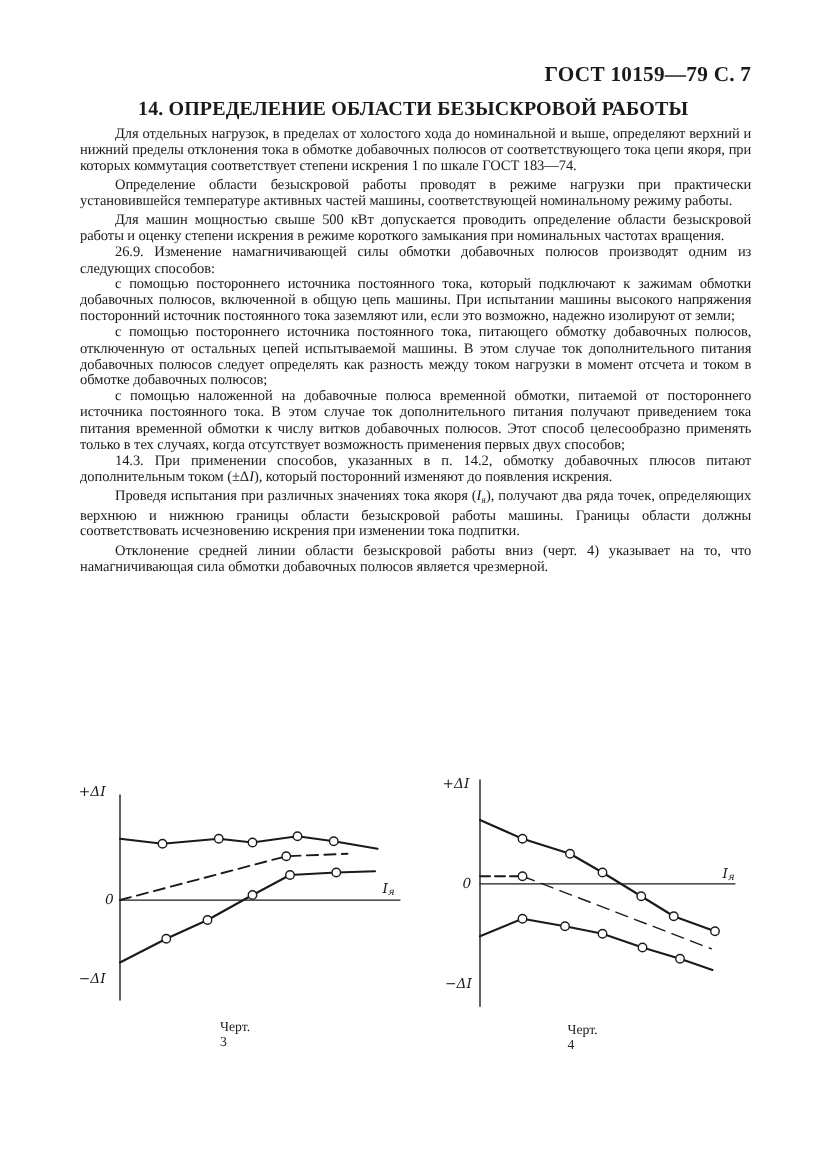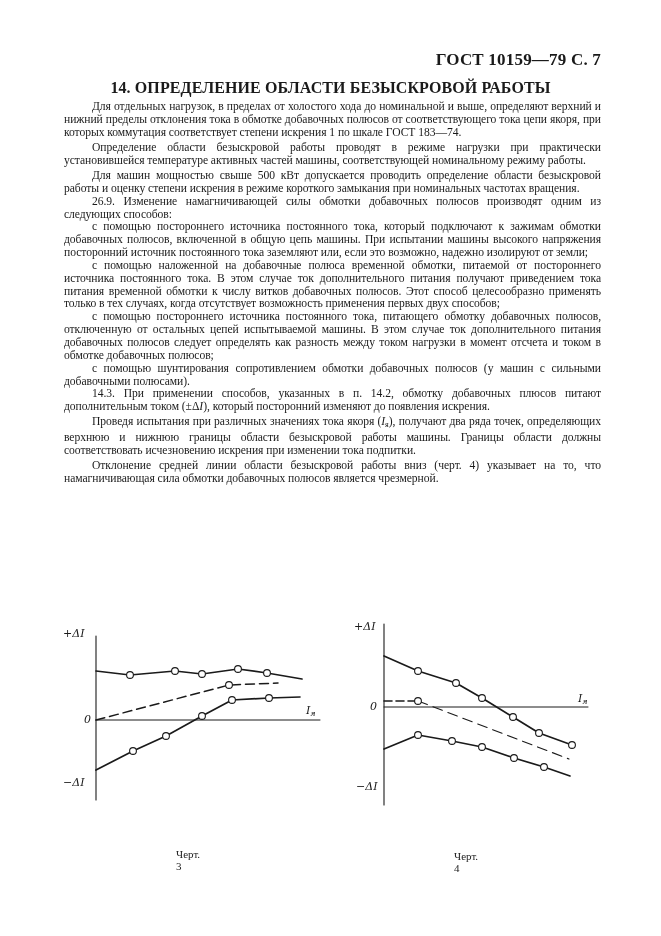--- a/index.html
+++ b/index.html
@@ -68,39 +68,37 @@
       position: absolute;
       font-family: "DejaVu Serif", "Liberation Serif", serif;
       font-style: italic;
       font-size: 11px;
       color: #1a1a1a;
     }
     .caption {
       position: absolute;
       font-size: 11px;
       color: #222;
-      margin-top: 32px;
     }
   </style>
 </head>
 <body>
 
 <div class="page-header">ГОСТ 10159—79 С. 7</div>
 
 <div class="section-title">14. ОПРЕДЕЛЕНИЕ ОБЛАСТИ БЕЗЫСКРОВОЙ РАБОТЫ</div>
 
 <div class="body-text">
   <p>Для отдельных нагрузок, в пределах от холостого хода до номинальной и выше, определяют верхний и нижний пределы отклонения тока в обмотке добавочных полюсов от соответствующего тока цепи якоря, при которых коммутация соответствует степени искрения 1 по шкале ГОСТ 183—74.</p>
   <p class="gap">Определение области безыскровой работы проводят в режиме нагрузки при практически установившейся температуре активных частей машины, соответствующей номинальному режиму работы.</p>
   <p class="gap">Для машин мощностью свыше 500 кВт допускается проводить определение области безыскровой работы и оценку степени искрения в режиме короткого замыкания при номинальных частотах вращения.</p>
   <p>26.9.  Изменение намагничивающей силы обмотки добавочных полюсов производят одним из следующих способов:</p>
   <p>с помощью постороннего источника постоянного тока, который подключают к зажимам обмотки добавочных полюсов, включенной в общую цепь машины. При испытании машины высокого напряжения посторонний источник постоянного тока заземляют или, если это возможно, надежно изолируют от земли;</p>
+  <p>с помощью постороннего источника постоянного тока, питающего обмотку добавочных полюсов, отключенную от остальных цепей испытываемой машины. В этом случае ток дополнительного питания добавочных полюсов следует определять как разность между током нагрузки в момент отсчета и током в обмотке добавочных полюсов;</p>
   <p>с помощью наложенной на добавочные полюса временной обмотки, питаемой от постороннего источника постоянного тока. В этом случае ток дополнительного питания получают приведением тока питания временной обмотки к числу витков добавочных полюсов. Этот способ целесообразно применять только в тех случаях, когда отсутствует возможность применения первых двух способов;</p>
-  <p>с помощью постороннего источника постоянного тока, питающего обмотку добавочных полюсов, отключенную от остальных цепей испытываемой машины. В этом случае ток дополнительного питания добавочных полюсов следует определять как разность между током нагрузки в момент отсчета и током в обмотке добавочных полюсов;</p>
-  <p>с помощью шунтирования сопротивлением обмотки добавочных полюсов (у машин с сильными добавочными полюсами).</p>
   <p><span>14.3. При применении способов, указанных в п. 14.2, обмотку добавочных плюсов питают дополнительным током (±Δ</span><span class="it">I</span><span>), который посторонний изменяют до появления искрения.</span></p>
   <p class="gap"><span>Проведя испытания при различных значениях тока якоря (</span><span class="it">I</span><sub class="sm">я</sub><span>), получают два ряда точек, определяющих верхнюю и нижнюю границы области безыскровой работы машины. Границы области должны соответствовать исчезновению искрения при изменении тока подпитки.</span></p>
   <p class="gap">Отклонение средней линии области безыскровой работы вниз (черт. 4) указывает на то, что намагничивающая сила обмотки добавочных полюсов является чрезмерной.</p>
 </div>
 
 <div class="figure">
   <svg class="chart" width="661" height="936">
     <g stroke="#1a1a1a" fill="none" stroke-linecap="round" stroke-linejoin="round">
 
       <line x1="96" y1="636" x2="96" y2="800" stroke-width="1.1"></line>

